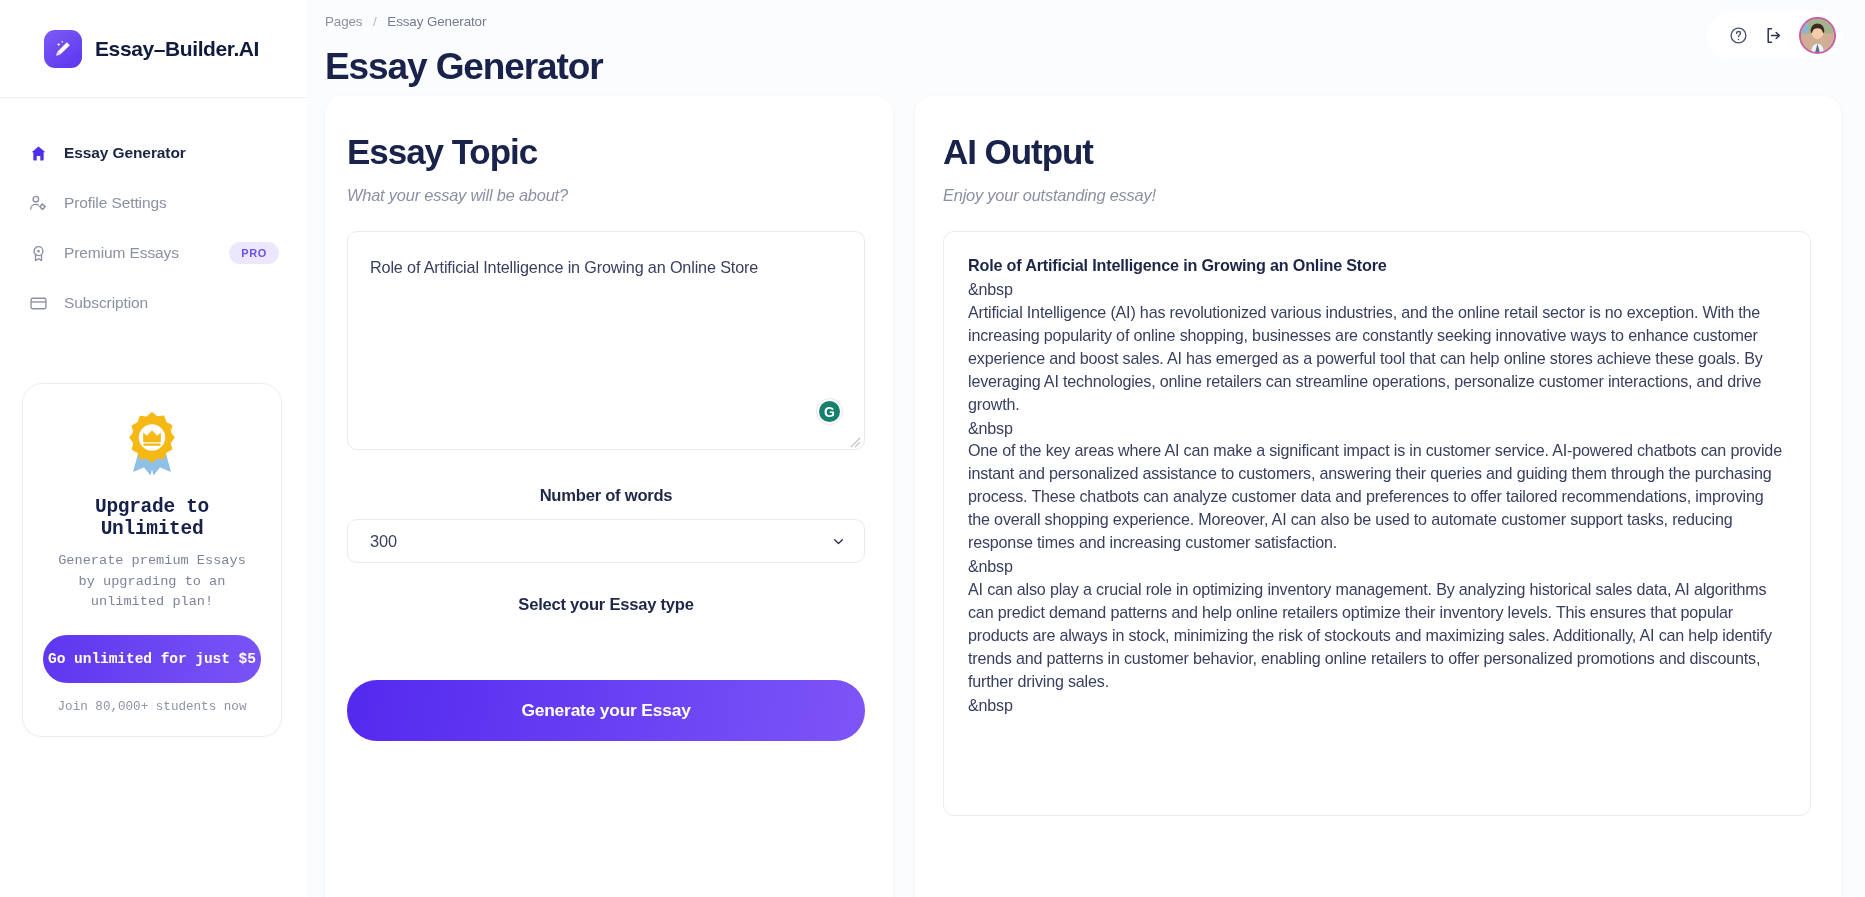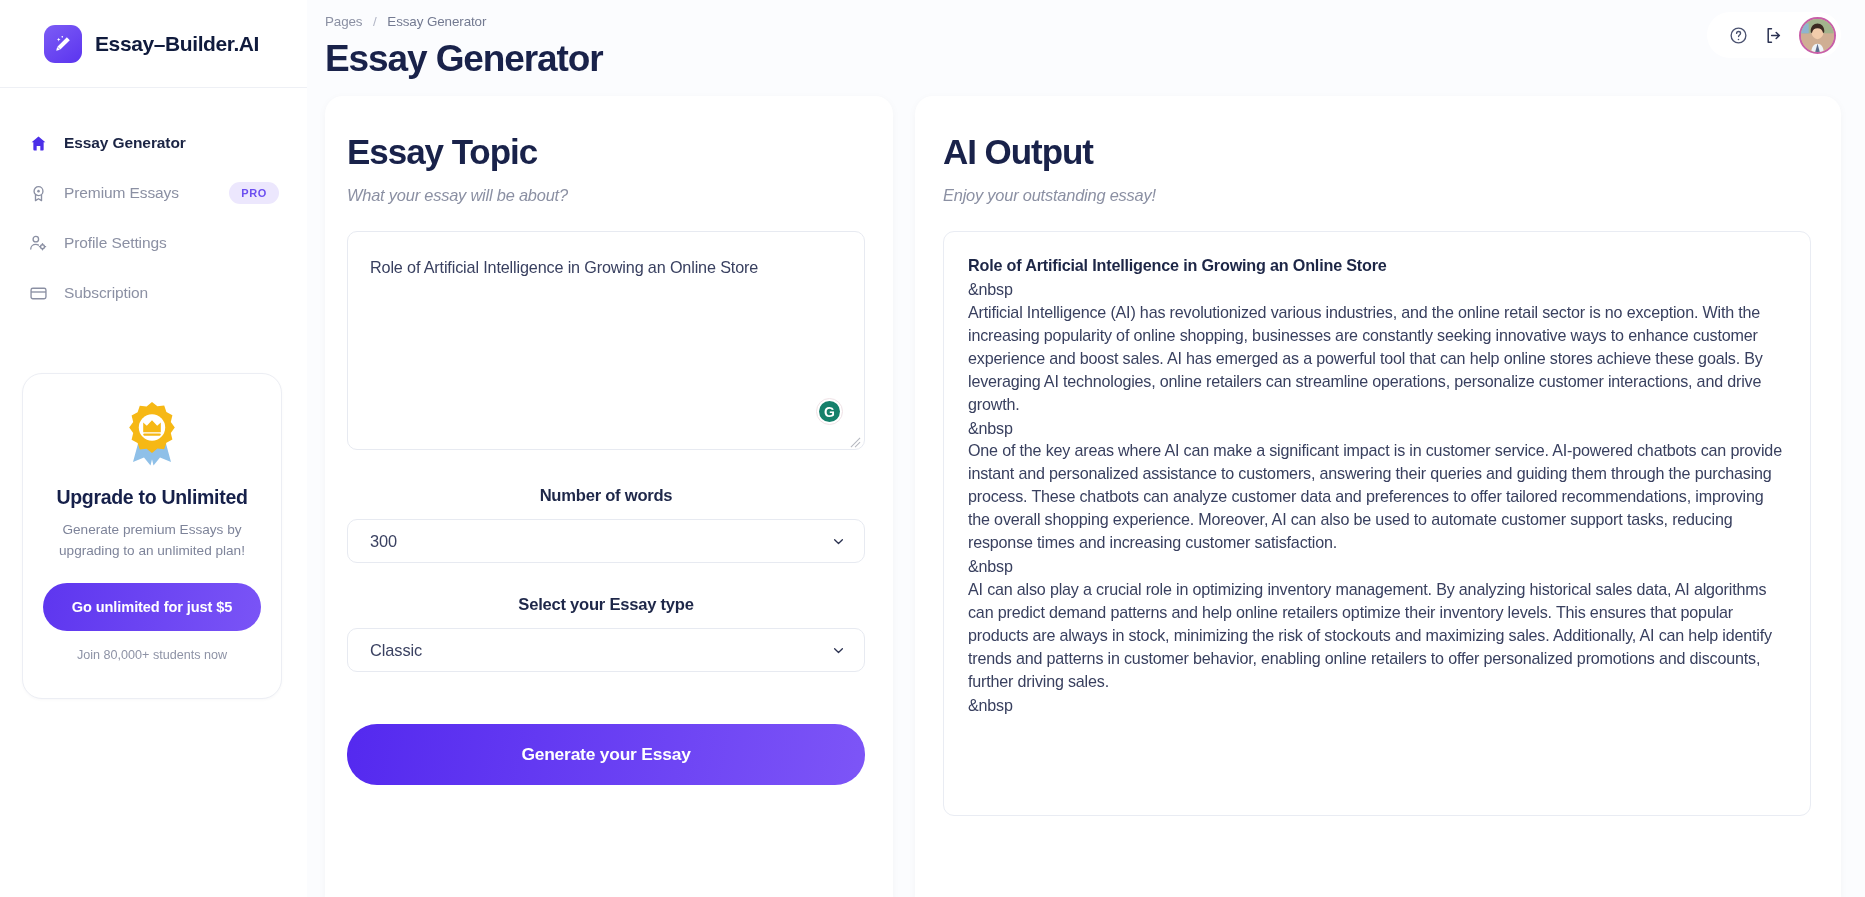--- a/index.html
+++ b/index.html
@@ -13,21 +13,21 @@
 
   
   .sidebar {
     width: 307px; height: 897px;
     background: #ffffff;
     display: flex; flex-direction: column;
     position: relative;
     flex: 0 0 307px;
   }
   .brand {
-    height: 88px;
+    height: 98px;
     display: flex; align-items: center; gap: 13px;
     padding-left: 44px;
     border-bottom: 1px solid #eef0f5;
   }
   .brand-mark {
     width: 38px; height: 38px; border-radius: 11px;
     background: linear-gradient(145deg,#7c5cf5 0%,#5b34ef 100%);
     display: flex; align-items: center; justify-content: center;
     flex: 0 0 38px;
   }
@@ -52,23 +52,24 @@
     font-size: 11px; font-weight: 700; letter-spacing: 0.6px;
     padding: 5px 12px; border-radius: 12px;
   }
 
   
   .upgrade-card {
     margin: 55px 25px 16px 22px;
     background: #ffffff;
     border: 1px solid #eceef4;
     border-radius: 20px;
-    padding: 26px 20px 36px;
+    padding: 26px 20px 22px;
     text-align: center;
     box-shadow: 0 1px 3px rgba(20,25,60,0.03);
+    font-family: Liberation Mono, monospace;
   }
   .medal { margin: 0 auto 16px; display:block; }
   .upg-title { font-size: 19.5px; font-weight: 700; color: #16204a; letter-spacing: -0.3px; margin-bottom: 11px; }
   .upg-sub { font-size: 13.6px; line-height: 1.52; color: #7e849a; margin-bottom: 22px; padding: 0 4px; }
   .upg-btn {
     display: block; width: 100%;
     background: linear-gradient(100deg,#5e36ef 0%,#7a54f6 100%);
     color: #fff; border: none; border-radius: 28px;
     font-family: inherit; font-size: 14.6px; font-weight: 700; letter-spacing: -0.1px;
     padding: 16px 0; cursor: pointer;
@@ -97,21 +98,21 @@
     display: flex; align-items: center; justify-content: center;
     cursor: pointer;
   }
 
   
   .main { flex: 1; position: relative; height: 897px; }
   .topbar {
     height: 96px; padding: 14px 0 0 18px;
     display: flex; align-items: flex-start;
   }
-  .crumbs { font-size: 13.4px; color: #8b90a3; margin-bottom: 10px; letter-spacing:-0.1px; }
+  .crumbs { font-size: 13.4px; color: #8b90a3; margin-bottom: 18px; letter-spacing:-0.1px; }
   .crumbs .sep { margin: 0 7px; color: #b2b6c6; }
   .crumbs .cur { color: #737a91; }
   .page-title { font-size: 37px; font-weight: 700; color: #19224a; letter-spacing: -1.1px; line-height: 1.06; }
   .topbar-actions {
     position: absolute; right: 24px; top: 12px;
     height: 46px; border-radius: 24px; background: #ffffff;
     display: flex; align-items: center; gap: 16px;
     padding: 0 5px 0 22px;
   }
   .ic-btn { cursor: pointer; display: flex; align-items: center; }
@@ -211,40 +212,40 @@
         <span class="nav-ico">
           <svg width="19" height="19" viewBox="0 0 24 24" fill="#4c2fe8">
             <path d="M12 3.2L3.3 10.4h2.2v9.1c0 .7.5 1.2 1.2 1.2h3v-5.6h4.6v5.6h3c.7 0 1.2-.5 1.2-1.2v-9.1h2.2L12 3.2z"></path>
           </svg>
         </span>
         <span class="nav-label">Essay Generator</span>
       </div>
 
       <div class="nav-item">
         <span class="nav-ico">
-          <svg width="19" height="19" viewBox="0 0 24 24" fill="none" stroke="#8b90a3" stroke-width="1.7">
-            <circle cx="12" cy="9" r="5.6"></circle>
-            <path d="M8.2 13.6V21l3.8-2.4 3.8 2.4v-7.4" stroke-linejoin="round"></path>
-            <circle cx="12" cy="9" r="1.6" fill="#8b90a3" stroke="none"></circle>
-          </svg>
-        </span>
-        <span class="nav-label">Premium Essays</span>
-        <span class="pro-badge">PRO</span>
-      </div>
-
-      <div class="nav-item">
-        <span class="nav-ico">
           <svg width="20" height="20" viewBox="0 0 24 24" fill="none" stroke="#8b90a3" stroke-width="1.6">
             <circle cx="9.4" cy="7.4" r="3.3"></circle>
             <path d="M3.3 19.3c0-3.4 2.7-5.6 6.1-5.6 1.2 0 2.3.3 3.2.8" stroke-linecap="round"></path>
             <circle cx="17.4" cy="16.4" r="2.3"></circle>
             <path d="M17.4 12.7v1.1M17.4 19v1.1M21.1 16.4H20M14.8 16.4h-1.1" stroke-linecap="round"></path>
           </svg>
         </span>
         <span class="nav-label">Profile Settings</span>
+      </div>
+
+      <div class="nav-item">
+        <span class="nav-ico">
+          <svg width="19" height="19" viewBox="0 0 24 24" fill="none" stroke="#8b90a3" stroke-width="1.7">
+            <circle cx="12" cy="9" r="5.6"></circle>
+            <path d="M8.2 13.6V21l3.8-2.4 3.8 2.4v-7.4" stroke-linejoin="round"></path>
+            <circle cx="12" cy="9" r="1.6" fill="#8b90a3" stroke="none"></circle>
+          </svg>
+        </span>
+        <span class="nav-label">Premium Essays</span>
+        <span class="pro-badge">PRO</span>
       </div>
 
       <div class="nav-item">
         <span class="nav-ico">
           <svg width="19" height="19" viewBox="0 0 24 24" fill="none" stroke="#8b90a3" stroke-width="1.7">
             <rect x="2.6" y="5.4" width="18.8" height="13.2" rx="2.2"></rect>
             <path d="M2.6 10.1h18.8"></path>
           </svg>
         </span>
         <span class="nav-label">Subscription</span>
@@ -326,26 +327,20 @@
 
         <div class="field-label">Number of words</div>
         <div class="select-box">
           <span class="select-val">300</span>
           <svg class="chev" width="15" height="15" viewBox="0 0 24 24" fill="none" stroke="#2a3150" stroke-width="2.1" stroke-linecap="round" stroke-linejoin="round">
             <path d="M5.8 9.3L12 15.2l6.2-5.9"></path>
           </svg>
         </div>
 
         <div class="field-label">Select your Essay type</div>
-        <div class="select-box">
-          <span class="select-val">Classic</span>
-          <svg class="chev" width="15" height="15" viewBox="0 0 24 24" fill="none" stroke="#2a3150" stroke-width="2.1" stroke-linecap="round" stroke-linejoin="round">
-            <path d="M5.8 9.3L12 15.2l6.2-5.9"></path>
-          </svg>
-        </div>
 
         <button class="gen-btn">Generate your Essay</button>
       </section>
 
       <section class="panel panel-right">
         <h2 class="panel-h">AI Output</h2>
         <div class="panel-sub">Enjoy your outstanding essay!</div>
 
         <div class="output-box">
           <div class="out-title">Role of Artificial Intelligence in Growing an Online Store</div>

